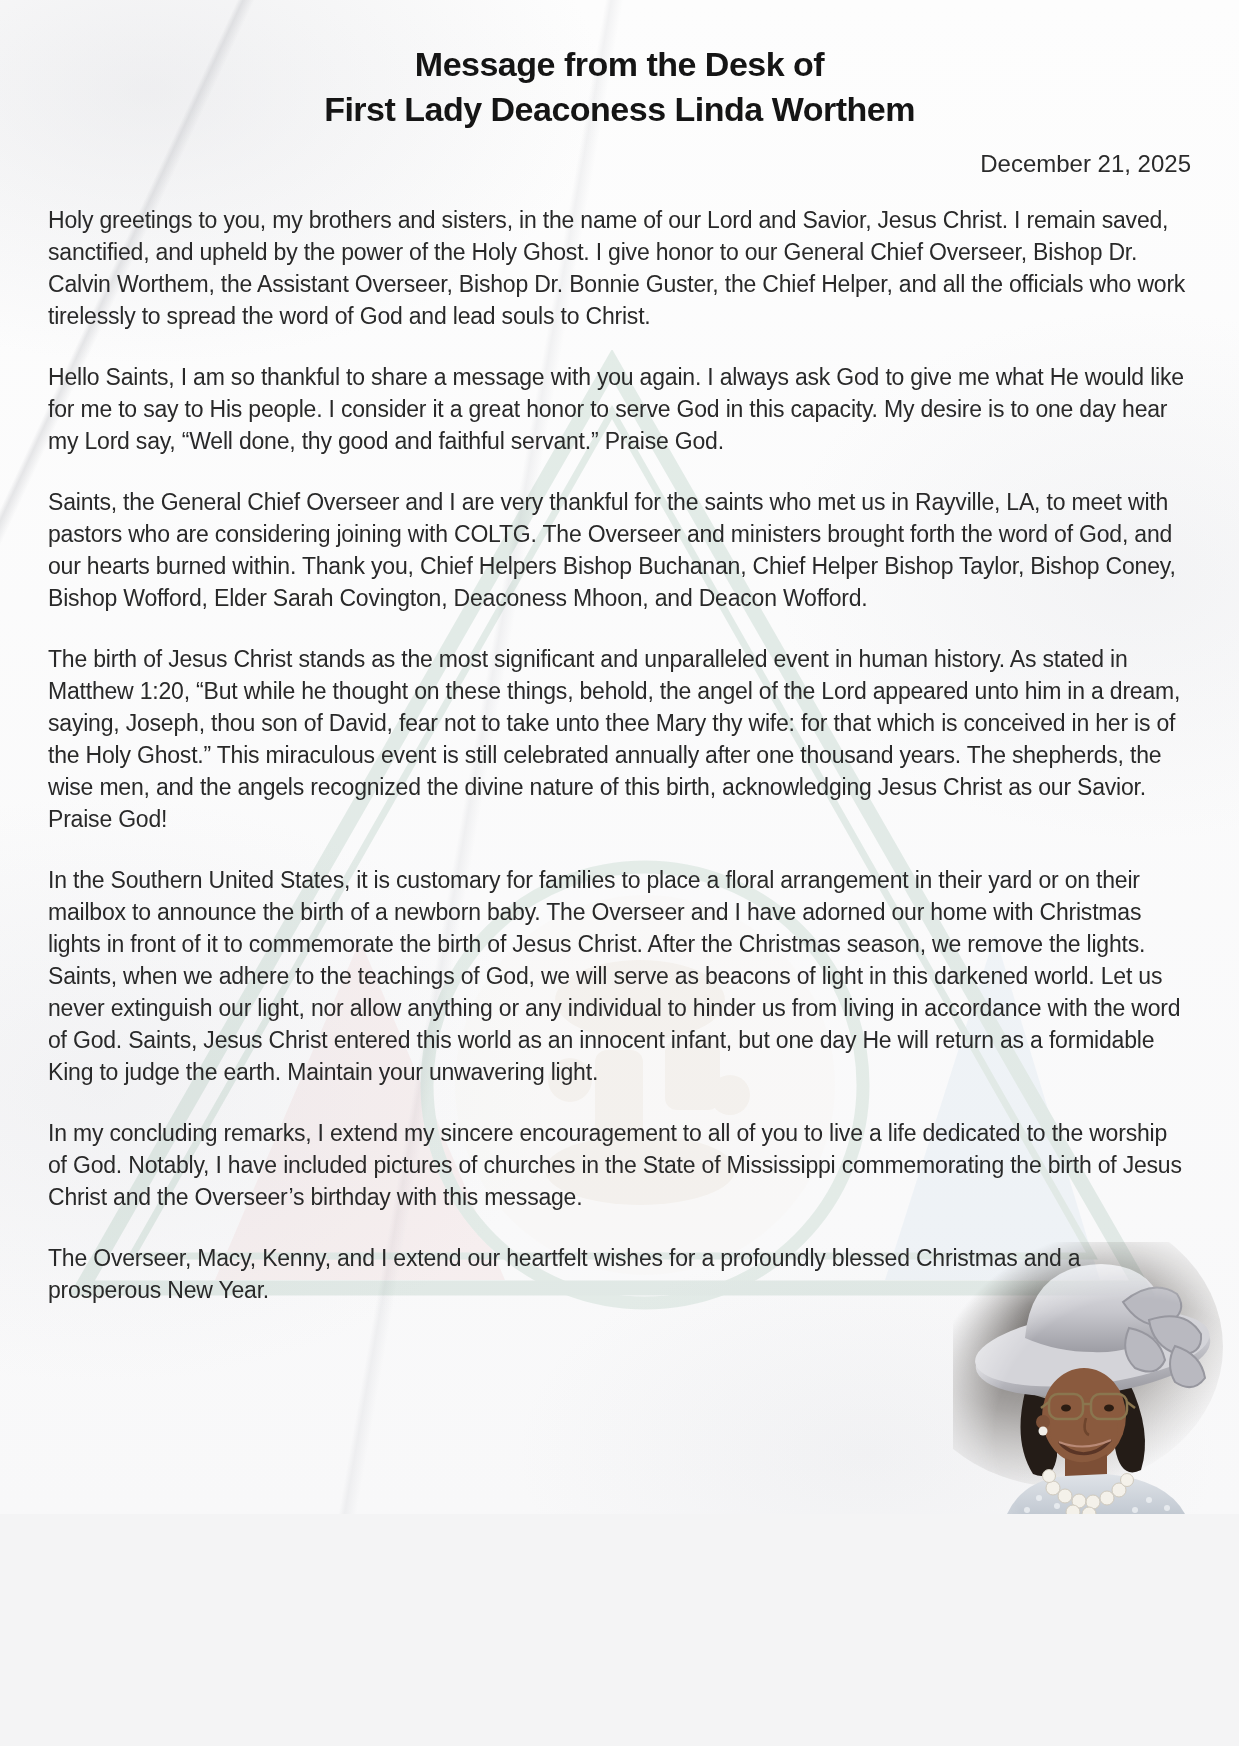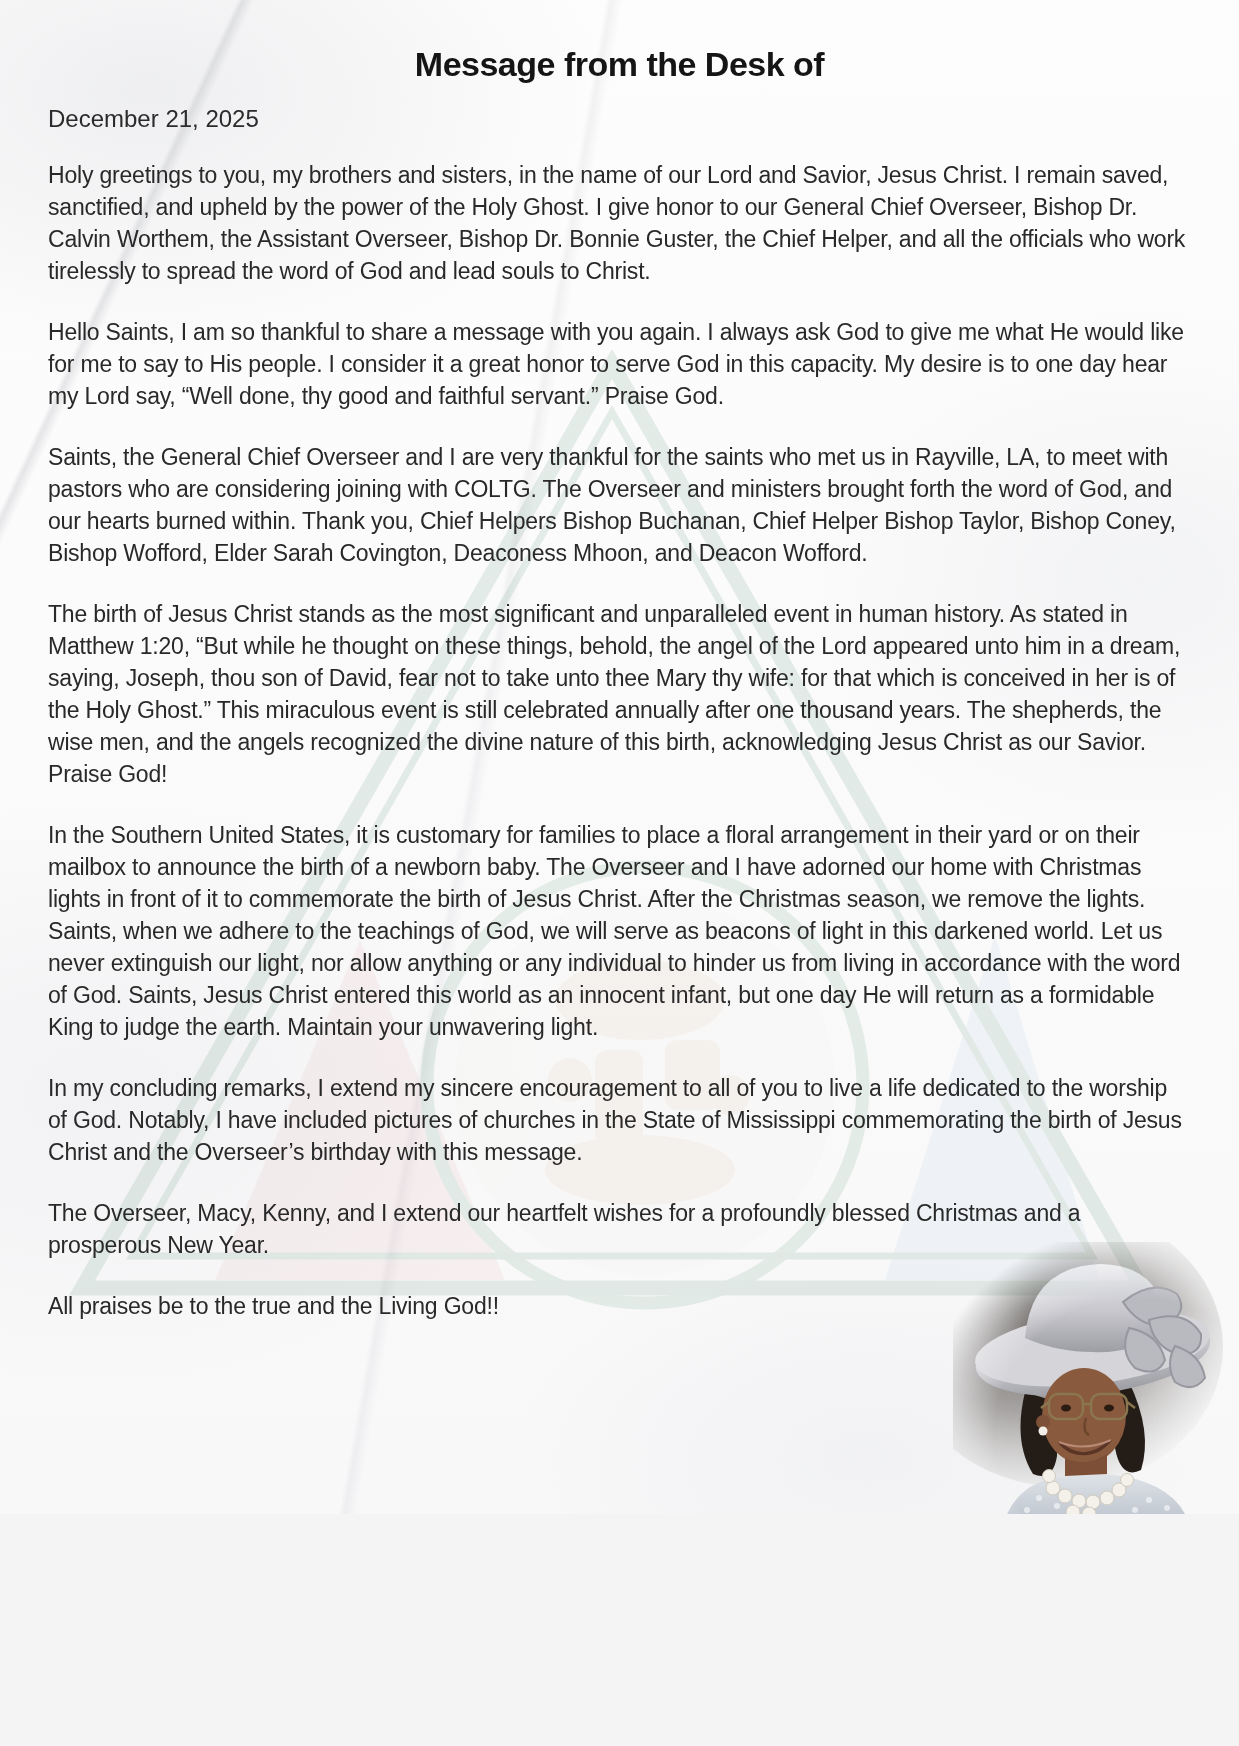--- a/index.html
+++ b/index.html
@@ -38,21 +38,21 @@
     font-size:34px;
     line-height:45px;
     letter-spacing:-0.5px;
     color:#151515;
     position:relative;z-index:2;
   }
   .date{
     margin:16px 48px 0 48px;
     font-size:24px;
     line-height:32px;
-    position:relative;z-index:2;
+    position:relative;z-index:2;text-align:right;
   }
 
   
   .body-text{
     position:relative;z-index:2;
     margin:24px 48px 0 48px;
     font-size:23px;
     line-height:32px;
     letter-spacing:-0.2px;
     color:#292929;
@@ -118,32 +118,32 @@
         <circle cx="690" cy="745" r="20"></circle>
       </g>
 
       <polygon points="572,14 1102,938 42,938" fill="none" stroke="#5d9478" stroke-width="15"></polygon>
       <polygon points="572,62 1052,906 92,906" fill="none" stroke="#5d9478" stroke-width="7"></polygon>
     </svg>
   </div>
 
   <div class="title">
     <div>Message from the Desk of</div>
+    <div>First Lady Deaconess Linda Worthem</div>
   </div>
   <div class="date">December 21, 2025</div>
 
   <div class="body-text">
     <p>Holy greetings to you, my brothers and sisters, in the name of our Lord and Savior, Jesus Christ. I remain saved, sanctified, and upheld by the power of the Holy Ghost. I give honor to our General Chief Overseer, Bishop Dr. Calvin Worthem, the Assistant Overseer, Bishop Dr. Bonnie Guster, the Chief Helper, and all the officials who work tirelessly to spread the word of God and lead souls to Christ.</p>
     <p>Hello Saints, I am so thankful to share a message with you again. I always ask God to give me what He would like for me to say to His people. I consider it a great honor to serve God in this capacity. My desire is to one day hear my Lord say, “Well done, thy good and faithful servant.” Praise God.</p>
     <p>Saints, the General Chief Overseer and I are very thankful for the saints who met us in Rayville, LA, to meet with pastors who are considering joining with COLTG. The Overseer and ministers brought forth the word of God, and our hearts burned within. Thank you, Chief Helpers Bishop Buchanan, Chief Helper Bishop Taylor, Bishop Coney, Bishop Wofford, Elder Sarah Covington, Deaconess Mhoon, and Deacon Wofford.</p>
     <p>The birth of Jesus Christ stands as the most significant and unparalleled event in human history. As stated in Matthew 1:20, “But while he thought on these things, behold, the angel of the Lord appeared unto him in a dream, saying, Joseph, thou son of David, fear not to take unto thee Mary thy wife: for that which is conceived in her is of the Holy Ghost.” This miraculous event is still celebrated annually after one thousand years. The shepherds, the wise men, and the angels recognized the divine nature of this birth, acknowledging Jesus Christ as our Savior. Praise God!</p>
     <p>In the Southern United States, it is customary for families to place a floral arrangement in their yard or on their mailbox to announce the birth of a newborn baby. The Overseer and I have adorned our home with Christmas lights in front of it to commemorate the birth of Jesus Christ. After the Christmas season, we remove the lights. Saints, when we adhere to the teachings of God, we will serve as beacons of light in this darkened world. Let us never extinguish our light, nor allow anything or any individual to hinder us from living in accordance with the word of God. Saints, Jesus Christ entered this world as an innocent infant, but one day He will return as a formidable King to judge the earth. Maintain your unwavering light.</p>
     <p>In my concluding remarks, I extend my sincere encouragement to all of you to live a life dedicated to the worship of God. Notably, I have included pictures of churches in the State of Mississippi commemorating the birth of Jesus Christ and the Overseer’s birthday with this message.</p>
     <p>The Overseer, Macy, Kenny, and I extend our heartfelt wishes for a profoundly blessed Christmas and a prosperous New Year.</p>
-    <p>All praises be to the true and the Living God!!</p>
   </div>
 
   <div class="sig-block">
     <div class="sig-script">Deaconess Linda Worthem</div>
     <div class="sig-name">Deaconess Linda Worthem</div>
   </div>
 
   <div class="photo">
     <svg width="286" height="272" viewBox="0 0 286 272" xmlns="http://www.w3.org/2000/svg">
       <defs>

